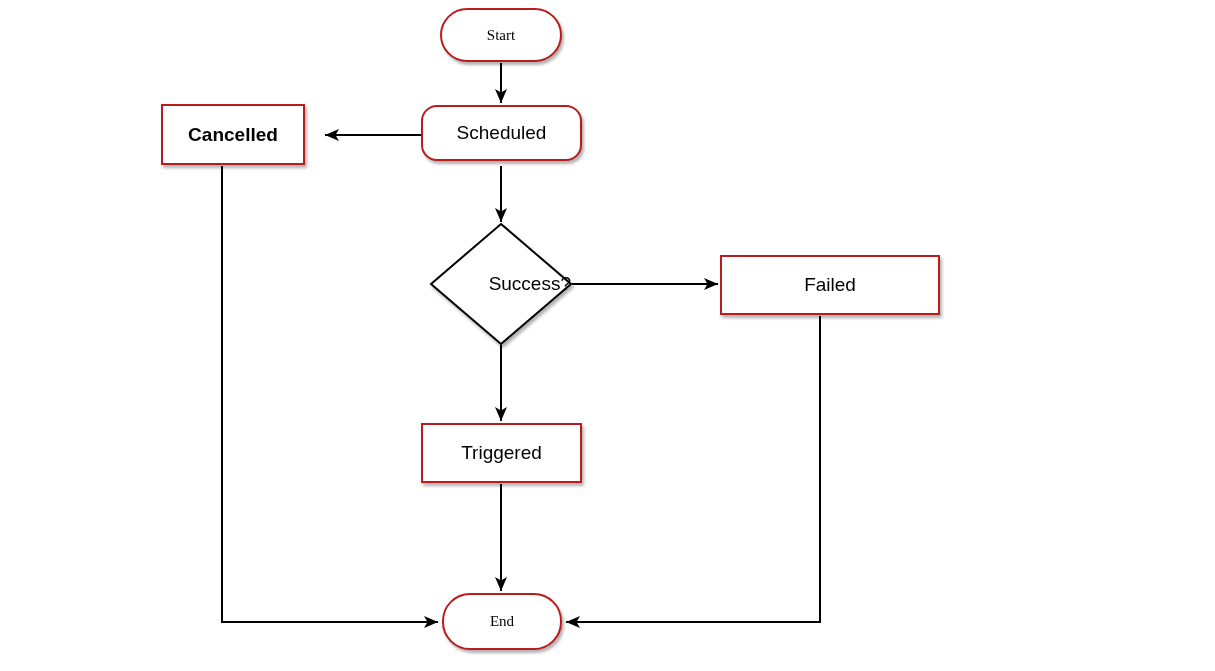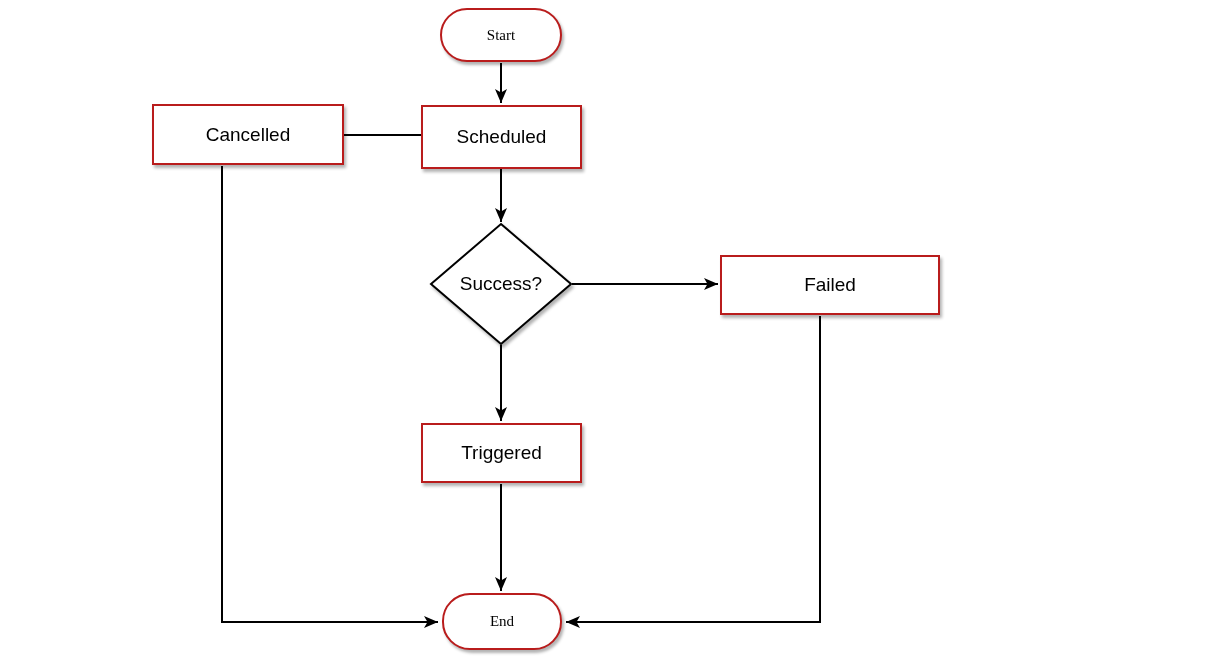--- a/index.html
+++ b/index.html
@@ -28,29 +28,29 @@
     color: #000000;
     white-space: nowrap;
     box-shadow: 2px 3px 3px rgba(0,0,0,0.30);
   }
   .terminator {
     border-radius: 28px;
     font-family: "Liberation Serif", serif;
     font-size: 15px;
   }
   .node-start     { left: 440px; top: 8px;   width: 122px; height: 54px; }
-  .node-scheduled { left: 421px; top: 105px; width: 161px; height: 64px; }
-  .node-cancelled { left: 152px; top: 104px; width: 192px; height: 61px; }
+  .node-scheduled { left: 421px; top: 105px; width: 161px; height: 56px; border-radius: 16px; }
+  .node-cancelled { left: 161px; top: 104px; width: 144px; height: 61px; font-weight: bold; }
   .node-failed    { left: 720px; top: 255px; width: 220px; height: 60px; }
   .node-triggered { left: 421px; top: 423px; width: 161px; height: 60px; }
   .node-end       { left: 442px; top: 593px; width: 120px; height: 57px; align-items: center; }
   .diamond-label {
     position: absolute;
     left: 431px; top: 264px; width: 140px; height: 40px;
-    display: flex; align-items: center; justify-content: center;
+    display: flex; align-items: center; justify-content: flex-end;
     font-size: 19px; color: #000000;
     background: transparent; border: none; box-shadow: none;
   }
   .edge { stroke: #000000; stroke-width: 2; fill: none; }
 </style>
 </head>
 <body>
 
 <div class="canvas">
 

